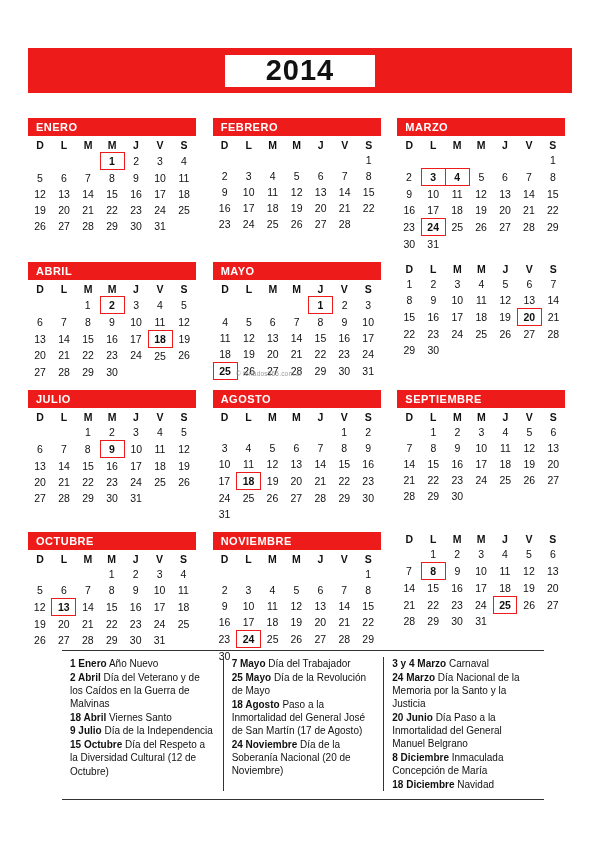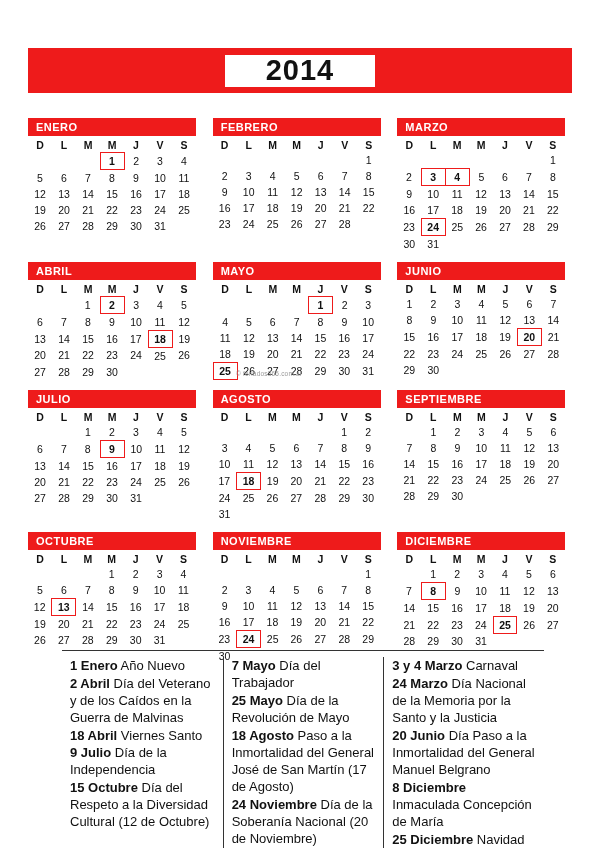--- a/index.html
+++ b/index.html
@@ -92,21 +92,21 @@
     width:482px;
     display:flex;
     border-top:1px solid #333;
     border-bottom:1px solid #333;
     padding:6px 0 8px 0;
   }
   .note-col{
     width:33.33%;
     box-sizing:border-box;
     padding:0 8px;
-    font-size:13px;
+    font-size:10px;
     line-height:1.32;
     color:#111;
   }
   .note-col + .note-col{
     border-left:1px solid #333;
   }
   .note-item{margin-bottom:0.5px;}
   .note-item b{font-weight:bold;}
   
   .watermark{
@@ -447,21 +447,20 @@
               <td>27</td>
               <td>28</td>
               <td>29</td>
               <td>30</td>
               <td>31</td>
             </tr>
           </tbody>
         </table>
       </div>
       <div class="month">
-        <div class="month-head">JUNIO</div>
         <table class="month-table">
           <thead>
             <tr>
               <th>D</th>
               <th>L</th>
               <th>M</th>
               <th>M</th>
               <th>J</th>
               <th>V</th>
               <th>S</th>
@@ -843,21 +842,20 @@
               <td></td>
               <td></td>
               <td></td>
               <td></td>
               <td></td>
             </tr>
           </tbody>
         </table>
       </div>
       <div class="month">
-        <div class="month-head">DICIEMBRE</div>
         <table class="month-table">
           <thead>
             <tr>
               <th>D</th>
               <th>L</th>
               <th>M</th>
               <th>M</th>
               <th>J</th>
               <th>V</th>
               <th>S</th>
@@ -928,17 +926,17 @@
         <div class="note-item"><b>7 Mayo</b><span> Día del Trabajador</span></div>
         <div class="note-item"><b>25 Mayo</b><span> Día de la Revolución de Mayo</span></div>
         <div class="note-item"><b>18 Agosto</b><span> Paso a la Inmortalidad del General José de San Martín (17 de Agosto)</span></div>
         <div class="note-item"><b>24 Noviembre</b><span> Día de la Soberanía Nacional (20 de Noviembre)</span></div>
       </div>
       <div class="note-col">
         <div class="note-item"><b>3 y 4 Marzo</b><span> Carnaval</span></div>
         <div class="note-item"><b>24 Marzo</b><span> Día Nacional de la Memoria por la Santo y la Justicia</span></div>
         <div class="note-item"><b>20 Junio</b><span> Día Paso a la Inmortalidad del General Manuel Belgrano</span></div>
         <div class="note-item"><b>8 Diciembre</b><span> Inmaculada Concepción de María</span></div>
-        <div class="note-item"><b>25 Diciembre</b><span> Navidad</span></div>
+        <div class="note-item"><b>18 Diciembre</b><span> Navidad</span></div>
       </div>
     </div>
 
 </div>
 
 </body></html>

